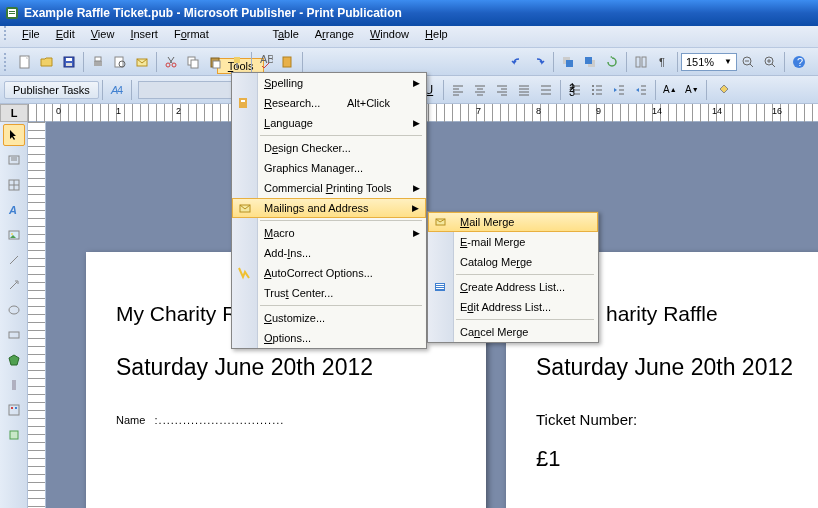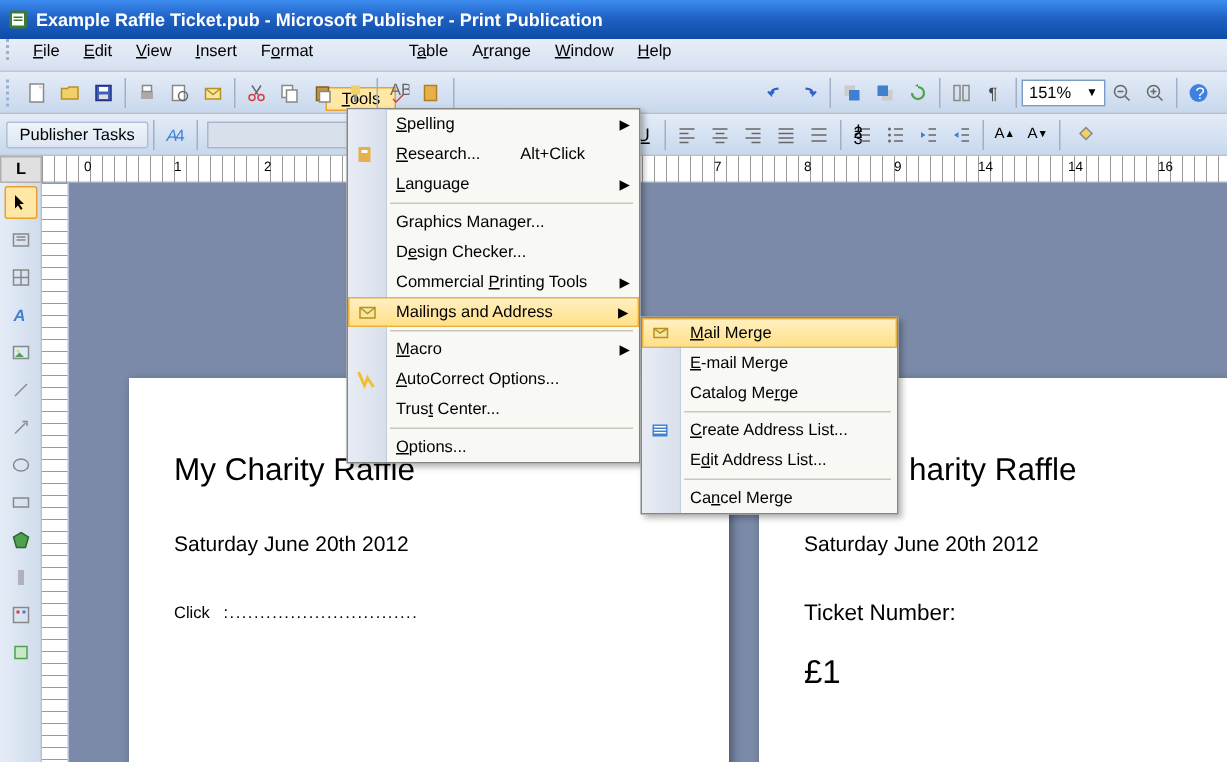--- a/index.html
+++ b/index.html
@@ -38,21 +38,21 @@
   .side-tools .tbtn { width: 22px; height: 22px; }
   
   .ruler-v { width: 18px; background: #fff; border-right: 1px solid #b0c0d8; position: relative; }
   .ruler-v .ticks { height: 100%; background: repeating-linear-gradient(to bottom, #999 0, #999 1px, transparent 1px, transparent 8px); }
   
   .canvas { flex: 1; background: #7a8aa8; position: relative; overflow: hidden; }
   .page { position: absolute; background: #fff; box-shadow: 2px 2px 6px rgba(0,0,0,.4); }
   .page.left { left: 40px; top: 130px; width: 400px; height: 380px; padding: 50px 30px; font-family: Verdana, sans-serif; }
   .page.right { left: 460px; top: 130px; width: 400px; height: 380px; padding: 50px 30px; font-family: Verdana, sans-serif; }
   .page .h { font-size: 21px; margin-bottom: 28px; }
-  .page .d { font-size: 14px; margin-bottom: 30px; }
+  .page .d { font-size: 23px; margin-bottom: 30px; }
   .page .lbl { font-size: 15px; margin-bottom: 18px; }
   .page .form { font-size: 13px; line-height: 1.7; }
   .page .dots { letter-spacing: 1px; }
   .page .price { font-size: 22px; margin-top: 14px; }
   
   .dropdown { position: absolute; background: #f8f8f4; border: 1px solid #868686; box-shadow: 2px 2px 4px rgba(0,0,0,.3); }
   .dropdown .iconcol { position: absolute; left: 0; top: 0; bottom: 0; width: 26px; background: linear-gradient(to right, #e8ecf4, #d8e0ec); border-right: 1px solid #c4cddb; }
   .dropdown .item { position: relative; padding: 4px 28px 4px 32px; cursor: default; display: flex; align-items: center; }
   .dropdown .item.highlighted { background: linear-gradient(to bottom, #fff0c0, #ffe088); border: 1px solid #e8b040; padding: 3px 27px 3px 31px; }
   .dropdown .item .arrow { position: absolute; right: 6px; font-size: 9px; }
@@ -458,21 +458,21 @@
 
   <div class="ruler-v">
     <div class="ticks"></div>
   </div>
 
   <div class="canvas">
     <div class="page left">
       <div class="h">My Charity Raffle</div>
       <div class="d">Saturday June 20th 2012</div>
       <div class="form">
-        <div><span>Click</span>&nbsp;&nbsp;&nbsp;<span class="dots">:...............................</span></div>
+        <div><span>Name</span>&nbsp;&nbsp;&nbsp;<span class="dots">:...............................</span></div>
       </div>
     </div>
     <div class="page right">
       <div class="h" style="text-align:left;margin-left:70px">harity Raffle</div>
       <div class="d">Saturday June 20th 2012</div>
       <div class="lbl">Ticket Number:</div>
       <div class="price">£1</div>
     </div>
   </div>
 </div>
@@ -492,24 +492,24 @@
       </span>
     <span><u>R</u>esearch...</span>
       <span class="shortcut">Alt+Click</span>
   </div>
   <div class="item">
       <span><u>L</u>anguage</span>
       <span class="arrow">▶</span>
     </div>
   <div class="sep"></div>
   <div class="item">
+      <span>D<u>e</u>sign Checker...</span>
+    </div>
+  <div class="item">
       <span>Graphics Mana<u>g</u>er...</span>
-    </div>
-  <div class="item">
-      <span>D<u>e</u>sign Checker...</span>
     </div>
   <div class="item">
       <span>Commercial <u>P</u>rinting Tools</span>
       <span class="arrow">▶</span>
     </div>
   <div class="item highlighted">
     <span class="ic">
         <svg width="14" height="14">
           <rect x="2" y="4" width="10" height="7" fill="#f4e8a0" stroke="#b89020"></rect>
           <path d="M2 4 L7 8 L12 4" fill="none" stroke="#b89020"></path>
@@ -517,31 +517,37 @@
       </span>
     <span>Mailings and Address</span>
       <span class="arrow">▶</span>
   </div>
   <div class="sep"></div>
   <div class="item">
       <span><u>M</u>acro</span>
       <span class="arrow">▶</span>
     </div>
   <div class="item">
+      <span>Add-<u>I</u>ns...</span>
+    </div>
+  <div class="item">
     <span class="ic">
         <svg width="14" height="14">
           <path d="M2 2 L6 11 L8 6 L12 12" fill="none" stroke="#f0c030" stroke-width="2"></path>
         </svg>
       </span>
     <span><u>A</u>utoCorrect Options...</span>
   </div>
   <div class="item">
       <span>Trus<u>t</u> Center...</span>
     </div>
   <div class="sep"></div>
+  <div class="item">
+      <span><u>C</u>ustomize...</span>
+    </div>
   <div class="item">
       <span><u>O</u>ptions...</span>
     </div>
 </div>
 
 <div class="dropdown dd-sub">
   <div class="iconcol"></div>
   <div class="item highlighted">
     <span class="ic">
         <svg width="14" height="14">

